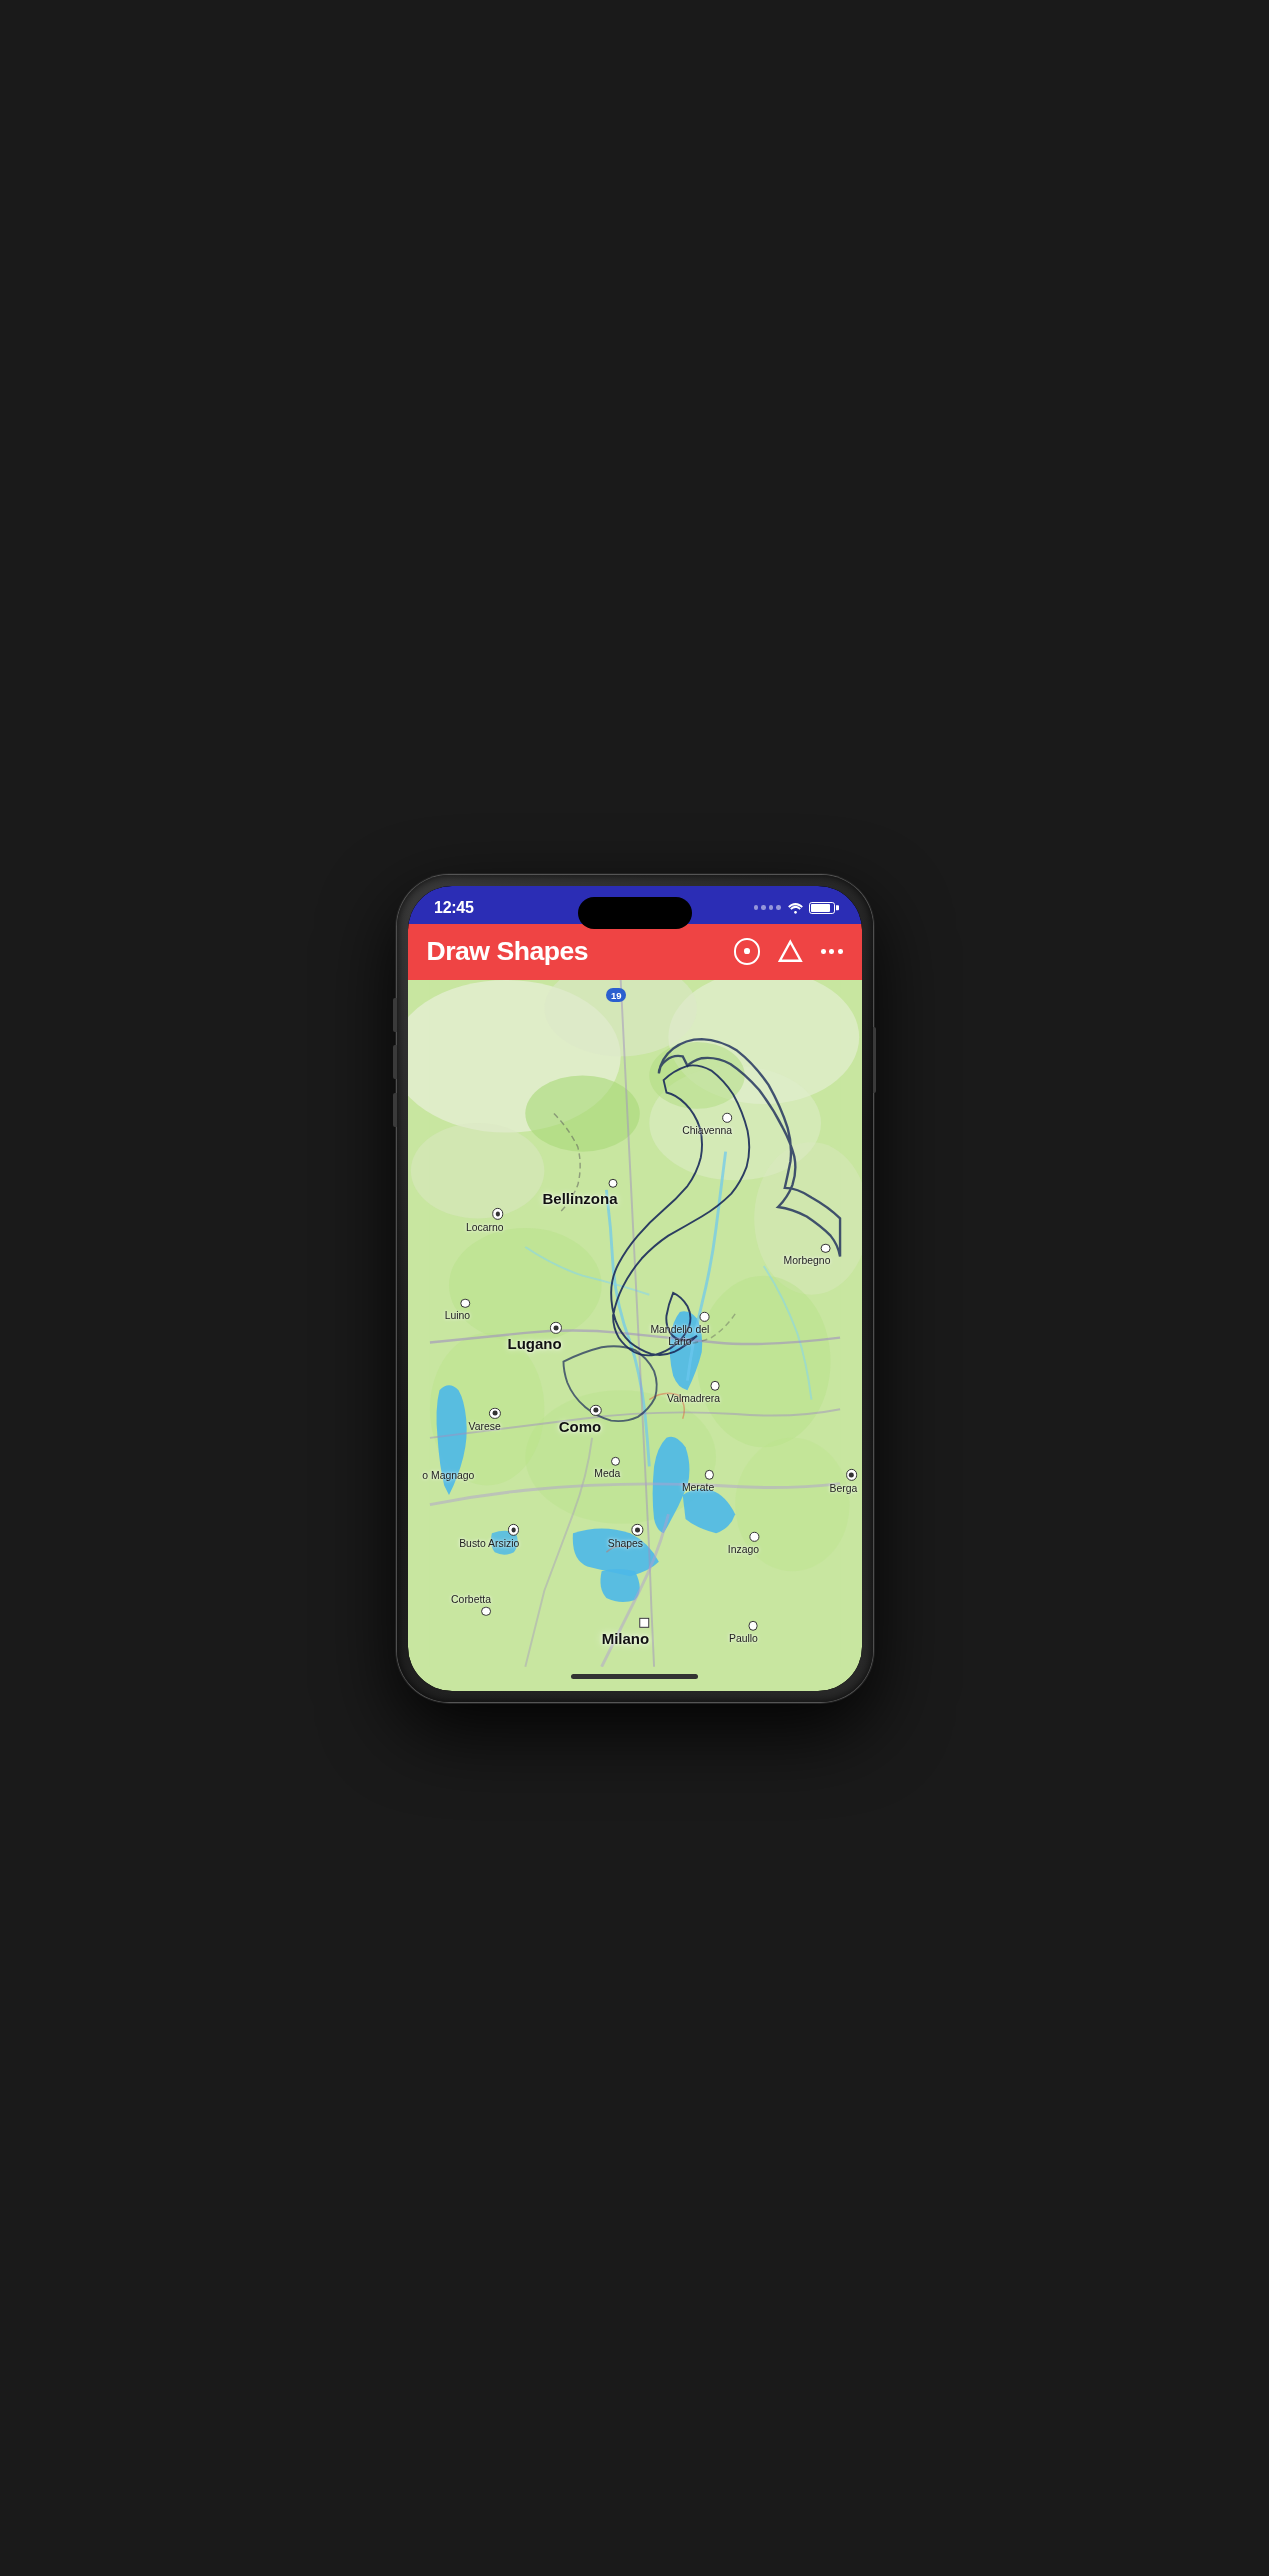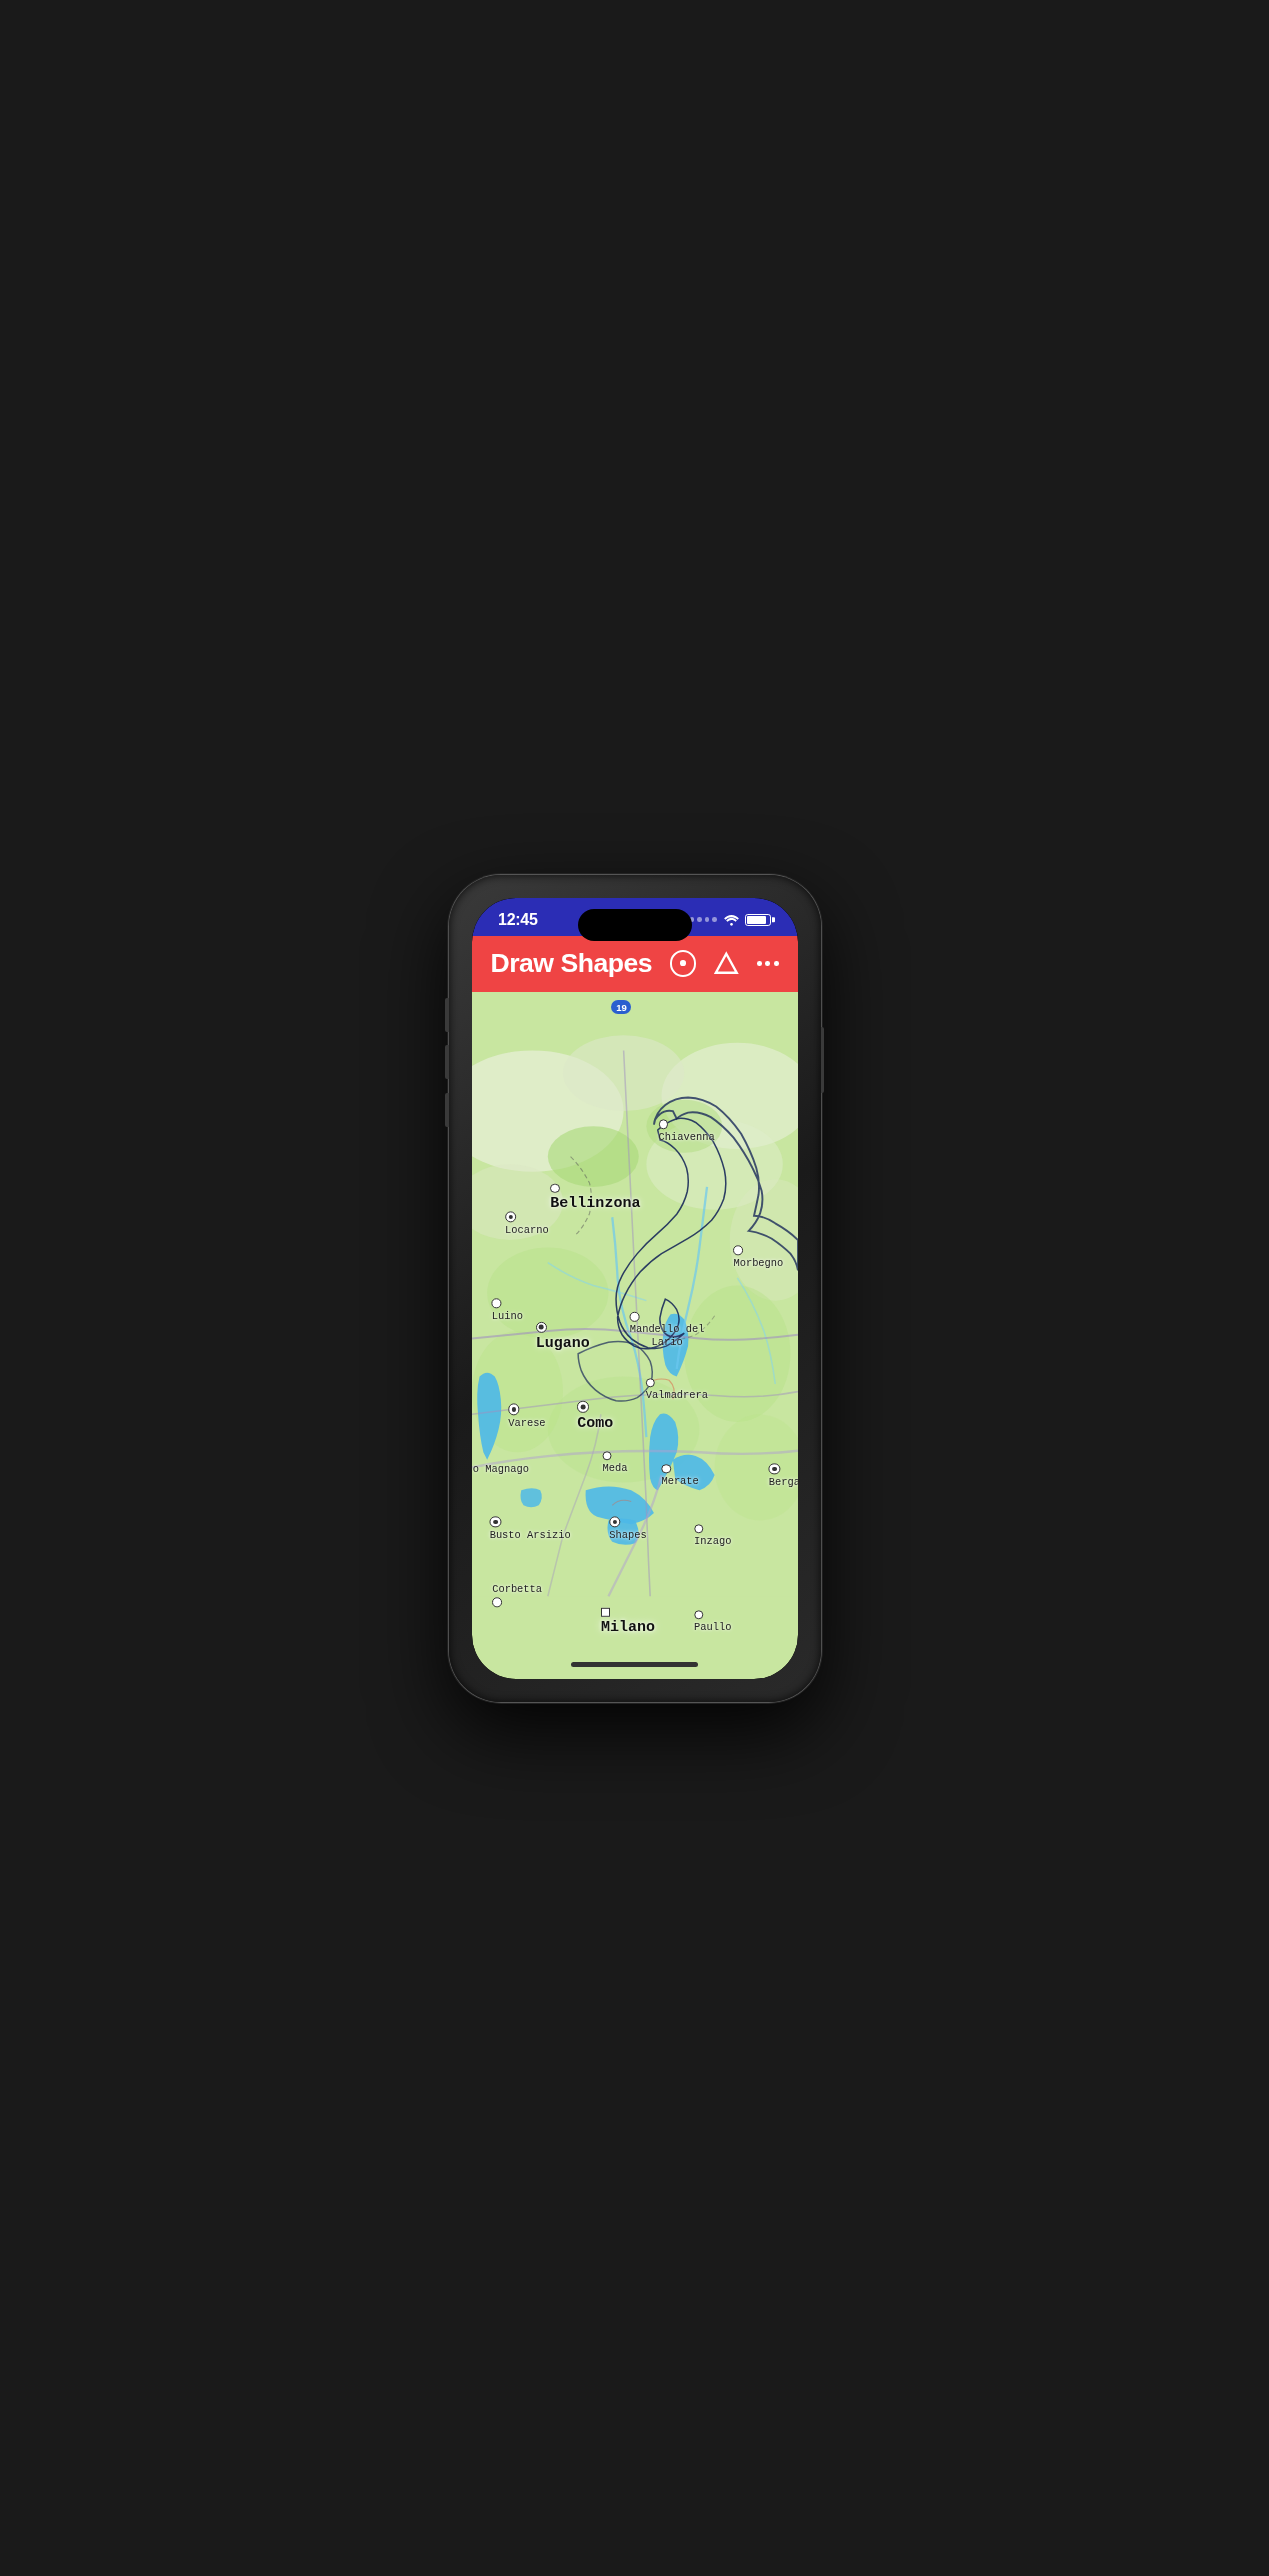--- a/index.html
+++ b/index.html
@@ -7,25 +7,25 @@
     body {
       background: #1a1a1a;
       display: flex;
       justify-content: center;
       align-items: center;
       min-height: 100vh;
       font-family: -apple-system, BlinkMacSystemFont, 'SF Pro Display', 'Helvetica Neue', Arial, sans-serif;
     }
 
     .phone-outer {
-      width: 372px;
+      width: 476px;
       height: 827px;
       background: linear-gradient(145deg, #3a3a3a, #1a1a1a, #2a2a2a);
       border-radius: 52px;
-      padding: 23px;
+      padding: 11px;
       box-shadow:
         0 0 0 0.9px #555,
         0 0 0 1.9px #222,
         inset 0 0 9.5px rgba(0,0,0,0.8),
         0 28.5px 76px rgba(0,0,0,0.9);
       position: relative;
     }
 
     
     .phone-outer::before {
@@ -244,23 +244,22 @@
       left: 0;
       width: 100%;
       height: 100%;
     }
 
     
     .city-label {
       position: absolute;
       display: flex;
       flex-direction: column;
-      align-items: flex-start;
+      align-items: flex-end;
       transform: translate(-50%, -50%);
-      font-family: Liberation Mono, monospace;
     }
 
     .city-dot {
       width: 9.5px;
       height: 9.5px;
       border: 1.9px solid #333;
       border-radius: 50%;
       background: white;
       margin-bottom: 1.9px;
       flex-shrink: 0;

